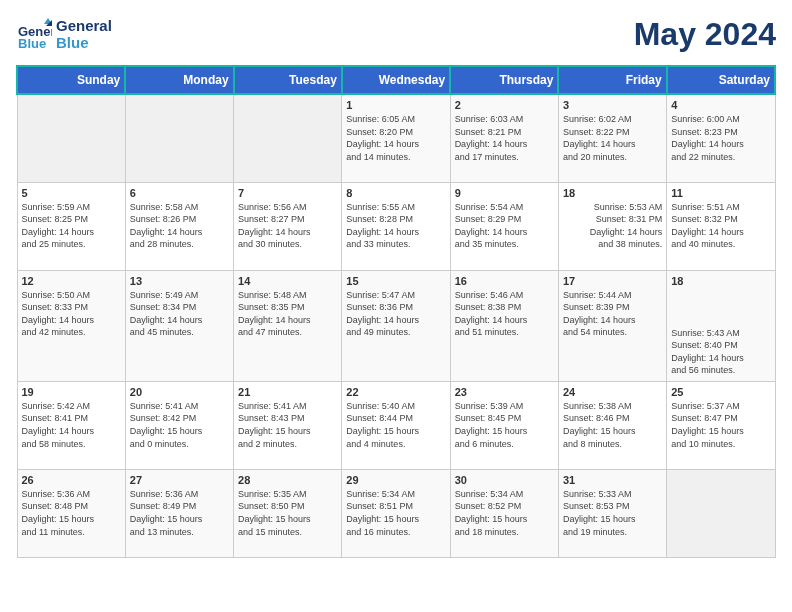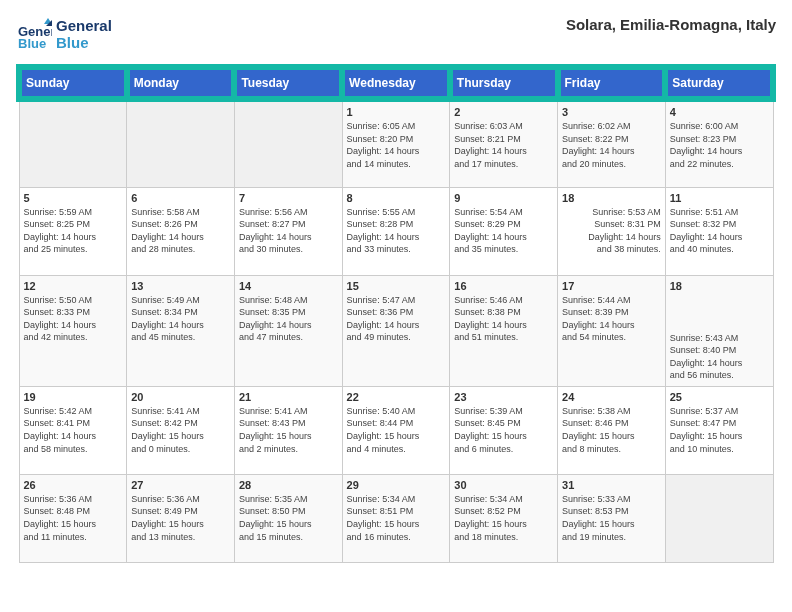--- a/index.html
+++ b/index.html
@@ -42,22 +42,22 @@
       width: 100%;
       border-collapse: collapse;
       table-layout: fixed;
     }
     thead th {
       background: #3366cc;
       color: #fff;
       font-size: 12px;
       font-weight: bold;
       padding: 6px 4px;
-      text-align: left;
-      border: 6px solid #14b8a6;
+      text-align: right;
+      border: 2px solid #14b8a6;
     }
     tbody td {
       vertical-align: top;
       border: 1px solid #ccc;
       padding: 4px 4px;
       font-size: 9.5px;
       color: #333;
       height: 88px;
       background: #fff;
     }
@@ -89,21 +89,21 @@
       <text x="2" y="32" font-size="13" fill="#3399cc" font-weight="bold">Blue</text>
       <polygon points="28,8 36,8 32,2" fill="#3399cc"></polygon>
       <polygon points="30,10 36,10 36,4" fill="#1a3a6b"></polygon>
     </svg>
     <div>
       <div style="font-size:15px;font-weight:bold;color:#1a3a6b;">General</div>
       <div style="font-size:15px;font-weight:bold;color:#3399cc;">Blue</div>
     </div>
   </div>
   <div class="title-block">
-    <div class="location">Solara, Emilia-Romagna, Italy</div>
+    <div class="month-year">May 2024</div>
   </div>
 </div>
 
 <table>
   <thead>
     <tr>
     <th>Sunday</th>
         <th>Monday</th>
         <th>Tuesday</th>
         <th>Wednesday</th>

